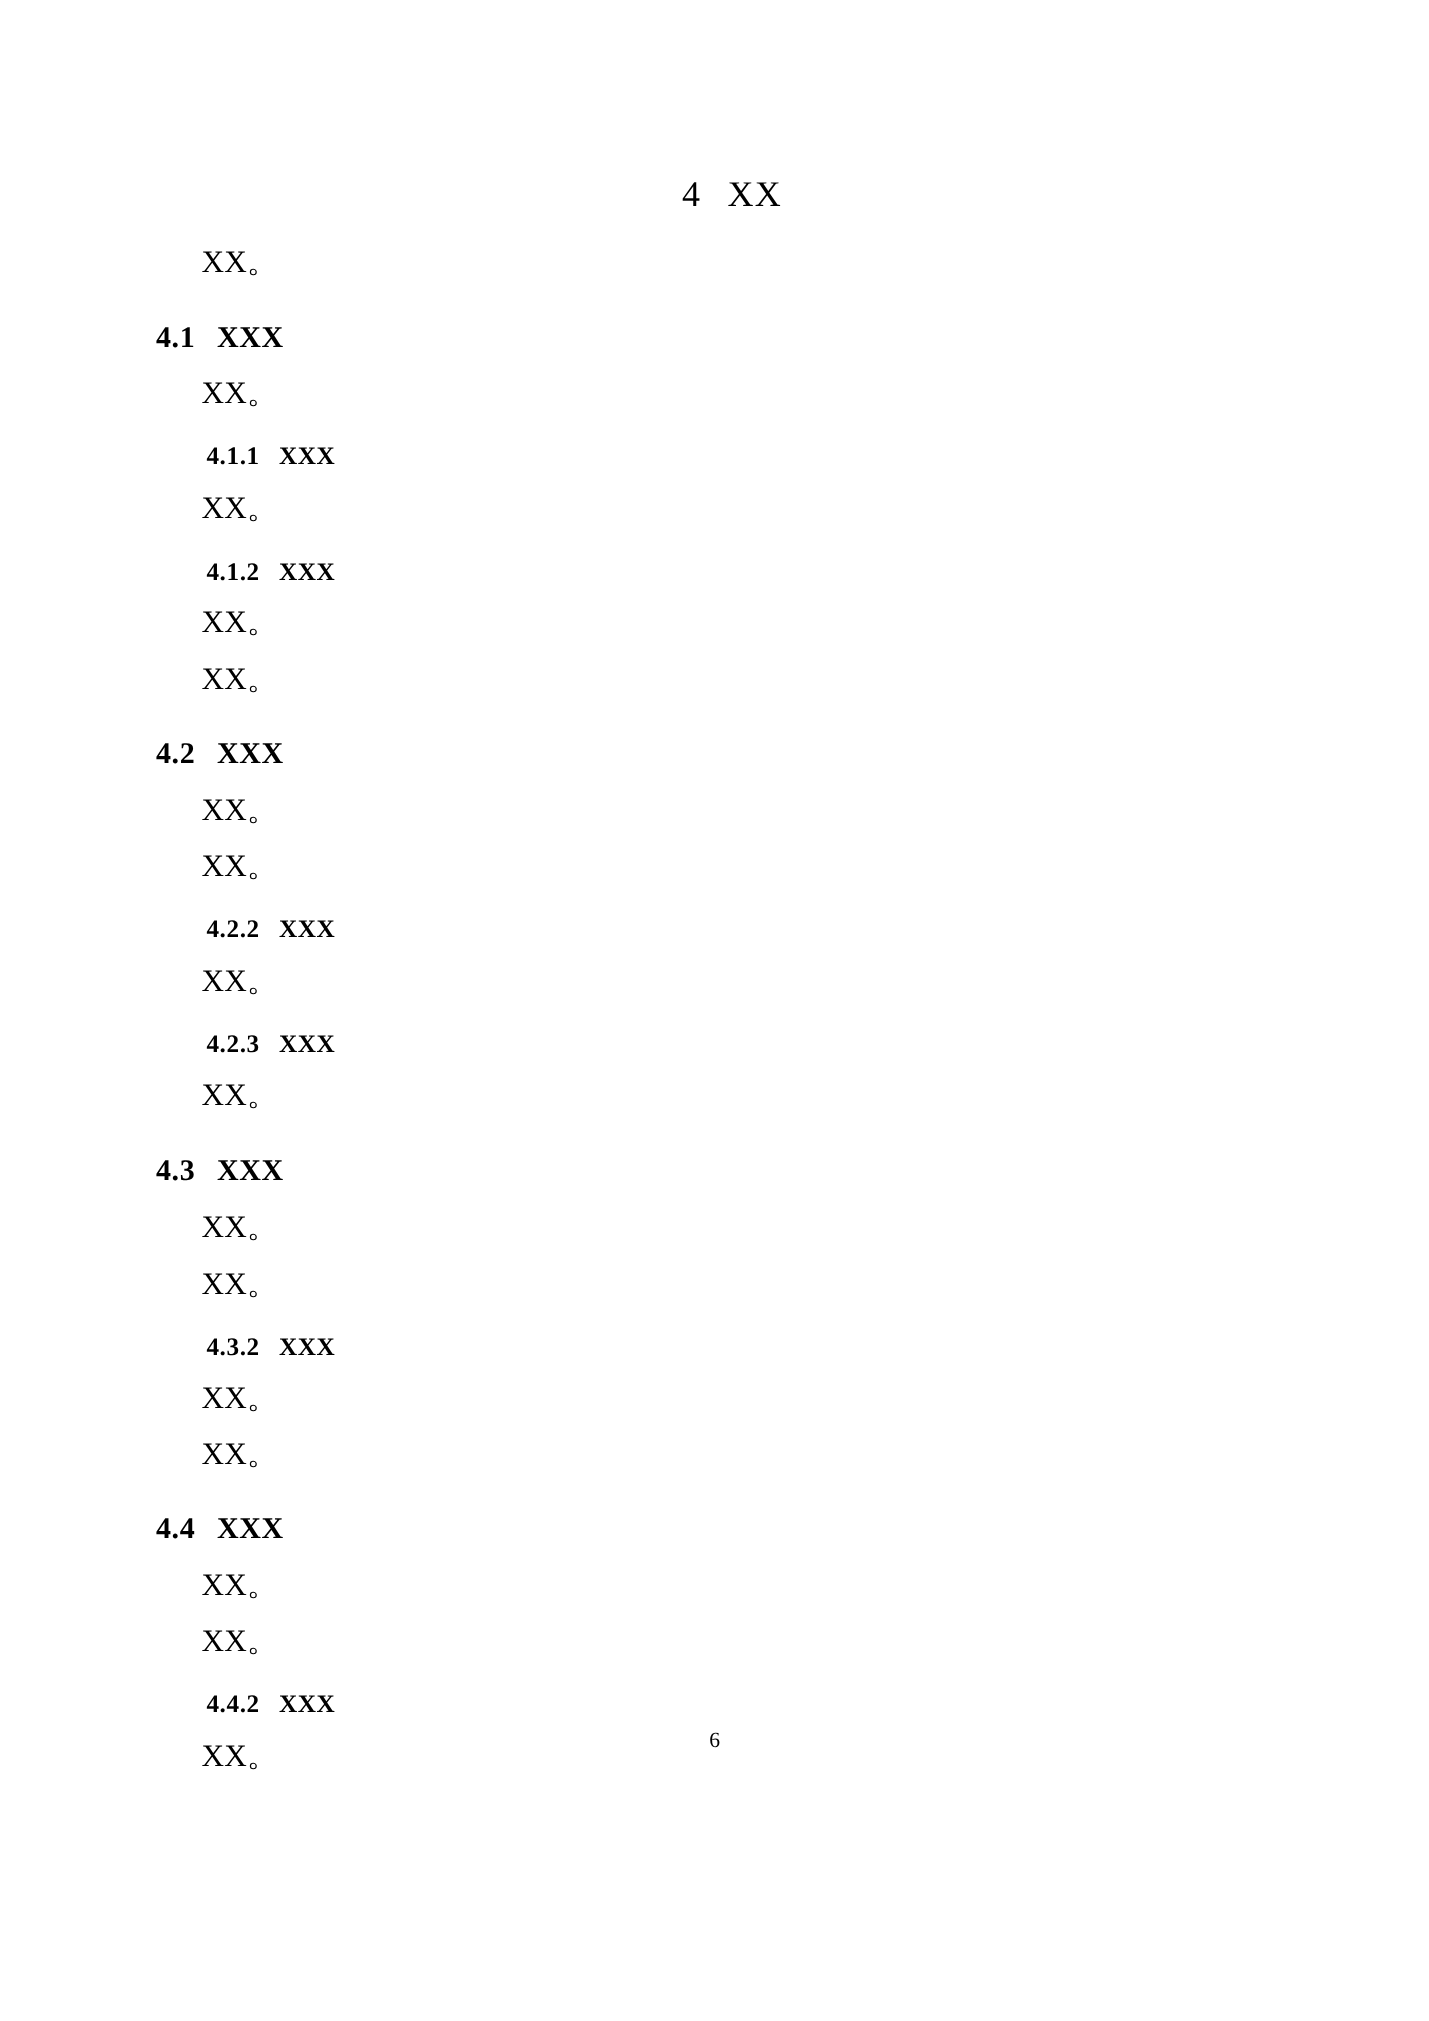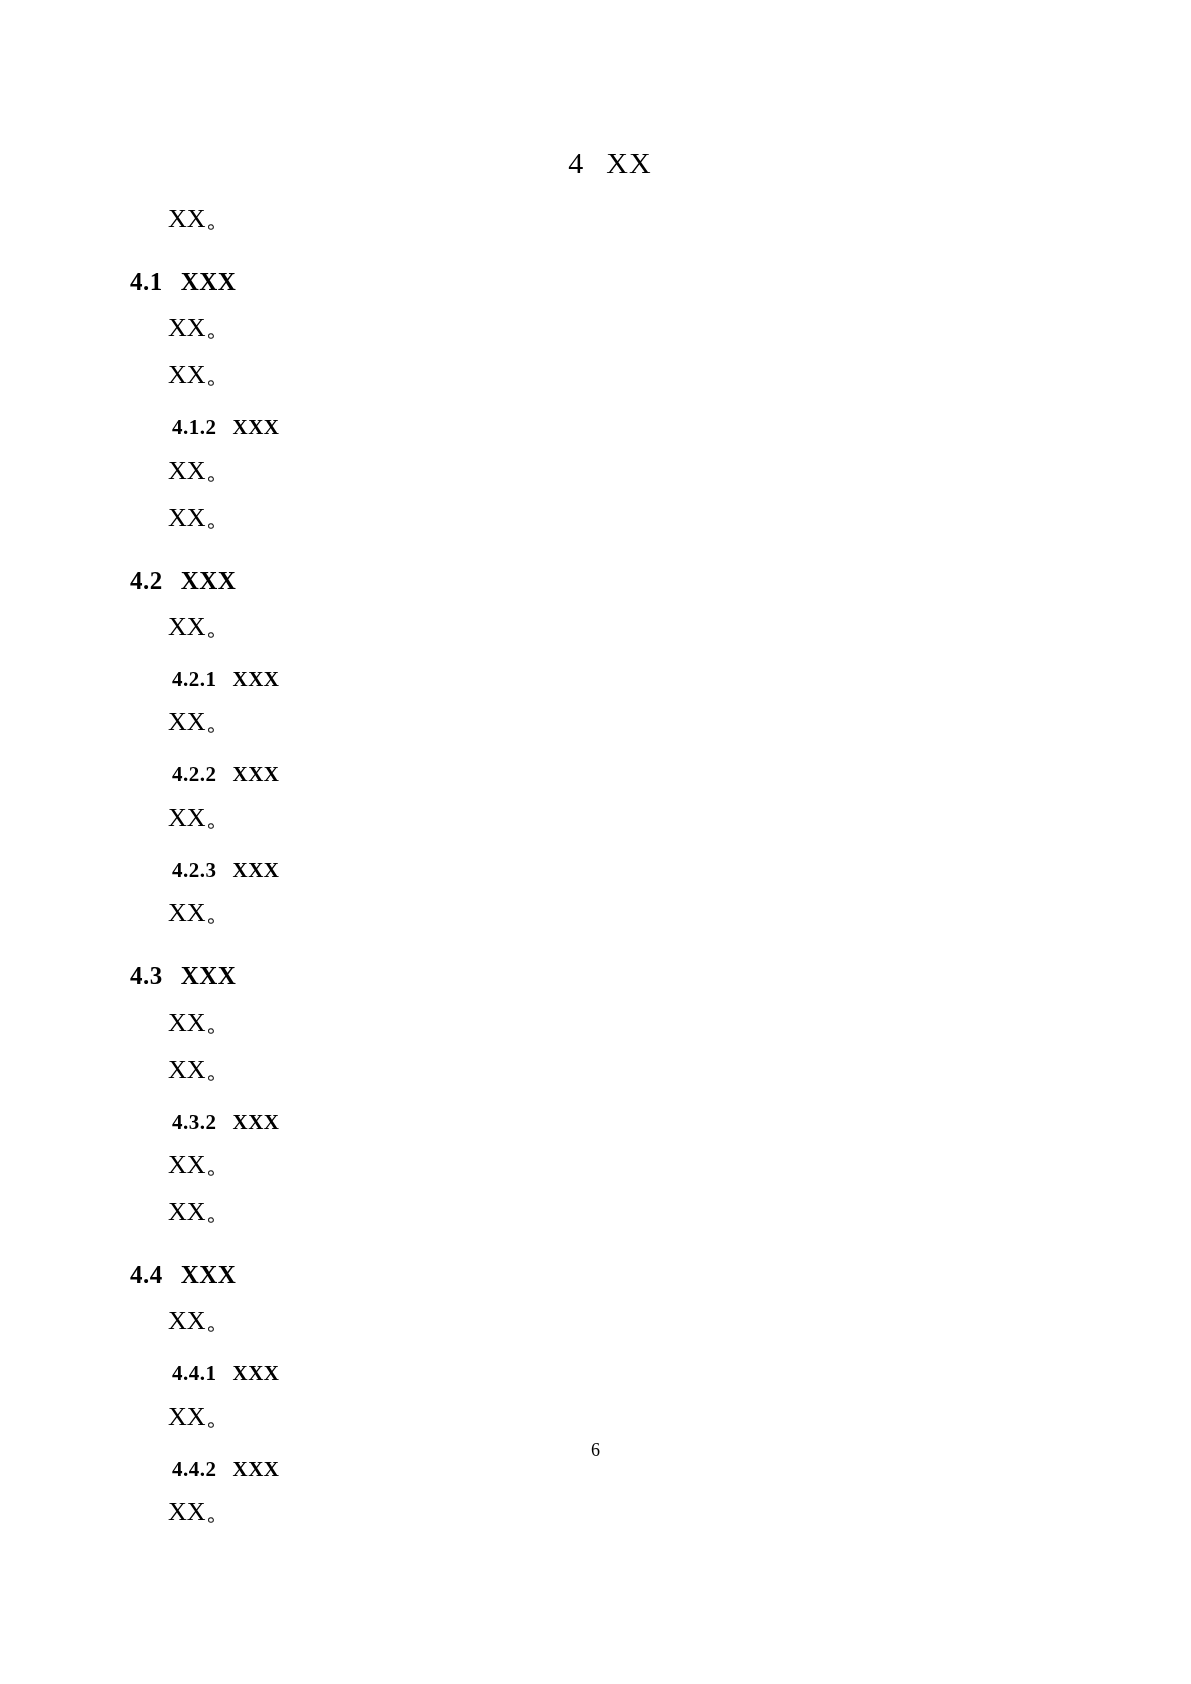--- a/index.html
+++ b/index.html
@@ -87,37 +87,37 @@
       <span class="num">4</span><span>XX</span>
     </h1>
 
     <p class="body-text">XX。</p>
 
     <h2 class="h2">
       <span class="num">4.1</span><span>XXX</span>
     </h2>
     <p class="body-text">XX。</p>
 
+    <h3 class="h3">
+      <span class="num">4.1.1</span><span>XXX</span>
+    </h3>
     <p class="body-text">XX。</p>
 
     <h3 class="h3">
       <span class="num">4.1.2</span><span>XXX</span>
     </h3>
     <p class="body-text">XX。</p>
 
     <p class="body-text">XX。</p>
 
     <h2 class="h2">
       <span class="num">4.2</span><span>XXX</span>
     </h2>
     <p class="body-text">XX。</p>
 
-    <h3 class="h3">
-      <span class="num">4.2.1</span><span>XXX</span>
-    </h3>
     <p class="body-text">XX。</p>
 
     <h3 class="h3">
       <span class="num">4.2.2</span><span>XXX</span>
     </h3>
     <p class="body-text">XX。</p>
 
     <h3 class="h3">
       <span class="num">4.2.3</span><span>XXX</span>
     </h3>
@@ -135,23 +135,20 @@
     </h3>
     <p class="body-text">XX。</p>
 
     <p class="body-text">XX。</p>
 
     <h2 class="h2">
       <span class="num">4.4</span><span>XXX</span>
     </h2>
     <p class="body-text">XX。</p>
 
-    <h3 class="h3">
-      <span class="num">4.4.1</span><span>XXX</span>
-    </h3>
     <p class="body-text">XX。</p>
 
     <h3 class="h3">
       <span class="num">4.4.2</span><span>XXX</span>
     </h3>
     <p class="body-text">XX。</p>
 
   </div>
 
   <div class="page-number">6</div>

